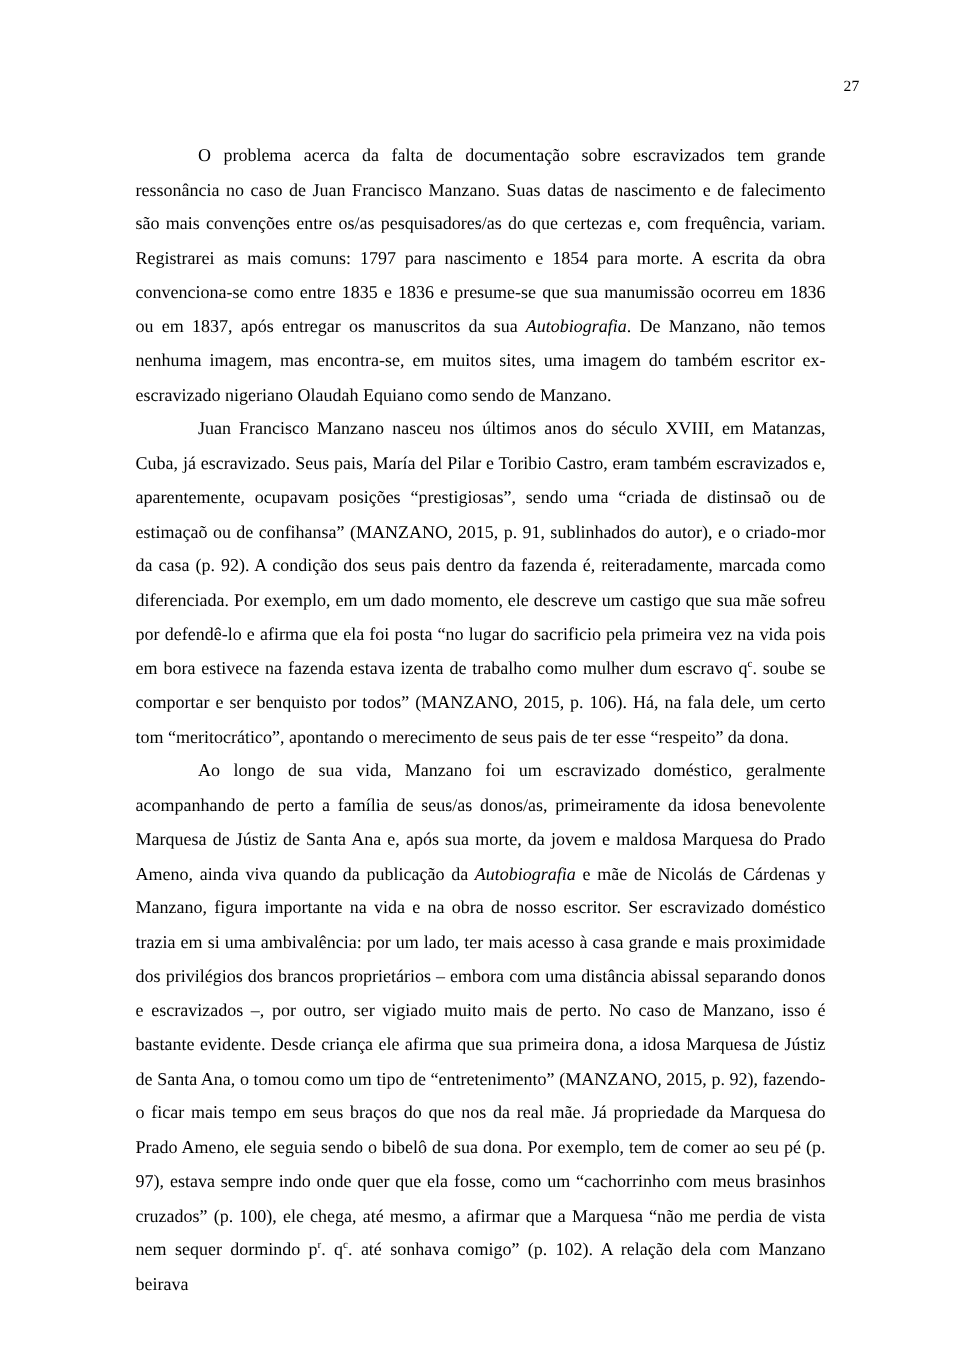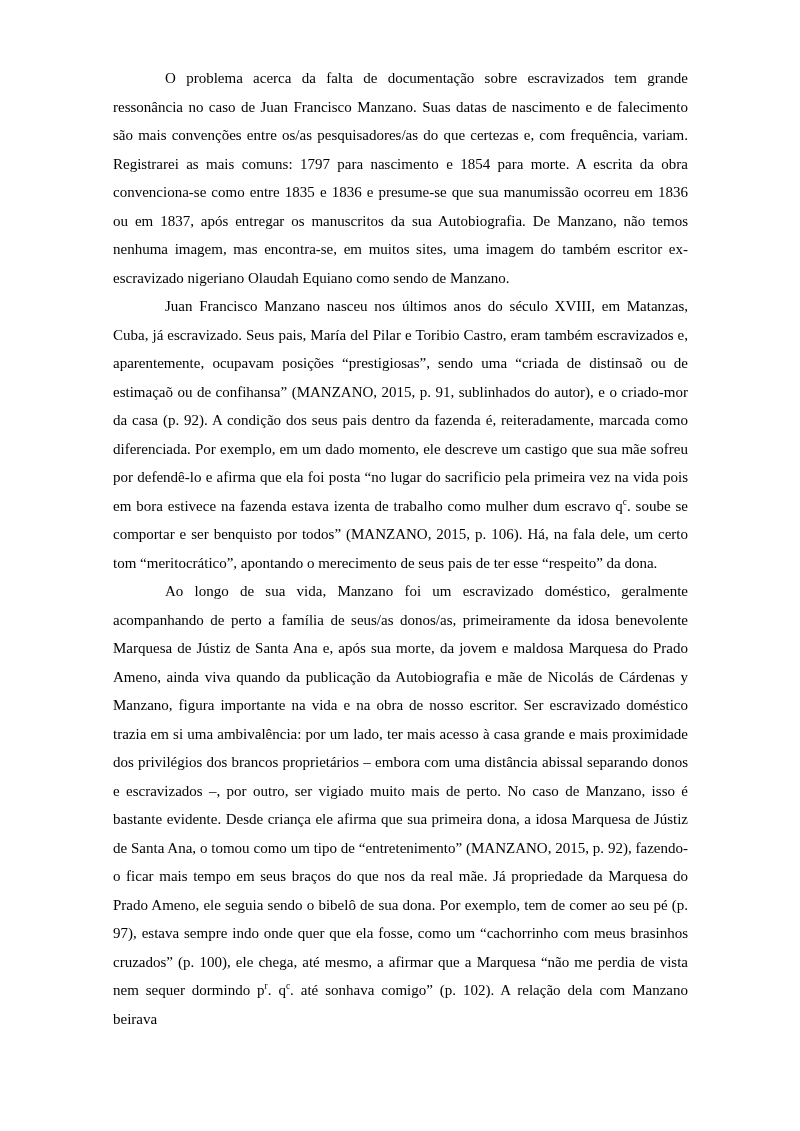--- a/index.html
+++ b/index.html
@@ -33,34 +33,36 @@
     text-justify: inter-word;
     hyphens: none;
     -webkit-hyphens: none;
   }
   .para {
     margin: 0;
     padding: 0;
     text-indent: 52px;
   }
   .italic {
+    font-style: italic;
   }
   .underline {
   }
   .sup {
     vertical-align: super;
     font-size: 0.62em;
     line-height: 0;
   }
 </style>
 </head>
 <body>
 
 <div class="page">
 
+  <div class="page-number">27</div>
 
   <div class="body-text">
 
     <p class="para"><span>O problema acerca da falta de documentação sobre escravizados tem grande ressonância no caso de Juan Francisco Manzano. Suas datas de nascimento e de falecimento são mais convenções entre os/as pesquisadores/as do que certezas e, com frequência, variam. Registrarei as mais comuns: 1797 para nascimento e 1854 para morte. A escrita da obra convenciona-se como entre 1835 e 1836 e presume-se que sua manumissão ocorreu em 1836 ou em 1837, após entregar os manuscritos da sua </span><span class="italic">Autobiografia</span><span>. De Manzano, não temos nenhuma imagem, mas encontra-se, em muitos sites, uma imagem do também escritor ex-escravizado nigeriano Olaudah Equiano como sendo de Manzano.</span></p>
 
     <p class="para"><span>Juan Francisco Manzano nasceu nos últimos anos do século XVIII, em Matanzas, Cuba, já escravizado. Seus pais, María del Pilar e Toribio Castro, eram também escravizados e, aparentemente, ocupavam posições “prestigiosas”, sendo uma “criada de </span><span class="underline">distinsaõ</span><span> ou de </span><span class="underline">estimaçaõ</span><span> ou de </span><span class="underline">confihansa</span><span>” (MANZANO, 2015, p. 91, sublinhados do autor), e o criado-mor da casa (p. 92). A condição dos seus pais dentro da fazenda é, reiteradamente, marcada como diferenciada. Por exemplo, em um dado momento, ele descreve um castigo que sua mãe sofreu por defendê-lo e afirma que ela foi posta “no lugar do sacrificio pela primeira vez na vida pois em bora estivece na fazenda estava izenta de trabalho como mulher dum escravo q</span><span class="sup">c</span><span>. soube se comportar e ser benquisto por todos” (MANZANO, 2015, p. 106). Há, na fala dele, um certo tom “meritocrático”, apontando o merecimento de seus pais de ter esse “respeito” da dona.</span></p>
 
     <p class="para"><span>Ao longo de sua vida, Manzano foi um escravizado doméstico, geralmente acompanhando de perto a família de seus/as donos/as, primeiramente da idosa benevolente Marquesa de Jústiz de Santa Ana e, após sua morte, da jovem e maldosa Marquesa do Prado Ameno, ainda viva quando da publicação da </span><span class="italic">Autobiografia</span><span> e mãe de Nicolás de Cárdenas y Manzano, figura importante na vida e na obra de nosso escritor. Ser escravizado doméstico trazia em si uma ambivalência: por um lado, ter mais acesso à casa grande e mais proximidade dos privilégios dos brancos proprietários – embora com uma distância abissal separando donos e escravizados –, por outro, ser vigiado muito mais de perto. No caso de Manzano, isso é bastante evidente. Desde criança ele afirma que sua primeira dona, a idosa Marquesa de Jústiz de Santa Ana, o tomou como um tipo de “entretenimento” (MANZANO, 2015, p. 92), fazendo-o ficar mais tempo em seus braços do que nos da real mãe. Já propriedade da Marquesa do Prado Ameno, ele seguia sendo o bibelô de sua dona. Por exemplo, tem de comer ao seu pé (p. 97), estava sempre indo onde quer que ela fosse, como um “cachorrinho com meus brasinhos cruzados” (p. 100), ele chega, até mesmo, a afirmar que a Marquesa “não me perdia de vista nem sequer dormindo p</span><span class="sup">r</span><span>. q</span><span class="sup">c</span><span>. até sonhava comigo” (p. 102). A relação dela com Manzano beirava</span></p>
 
   </div>

